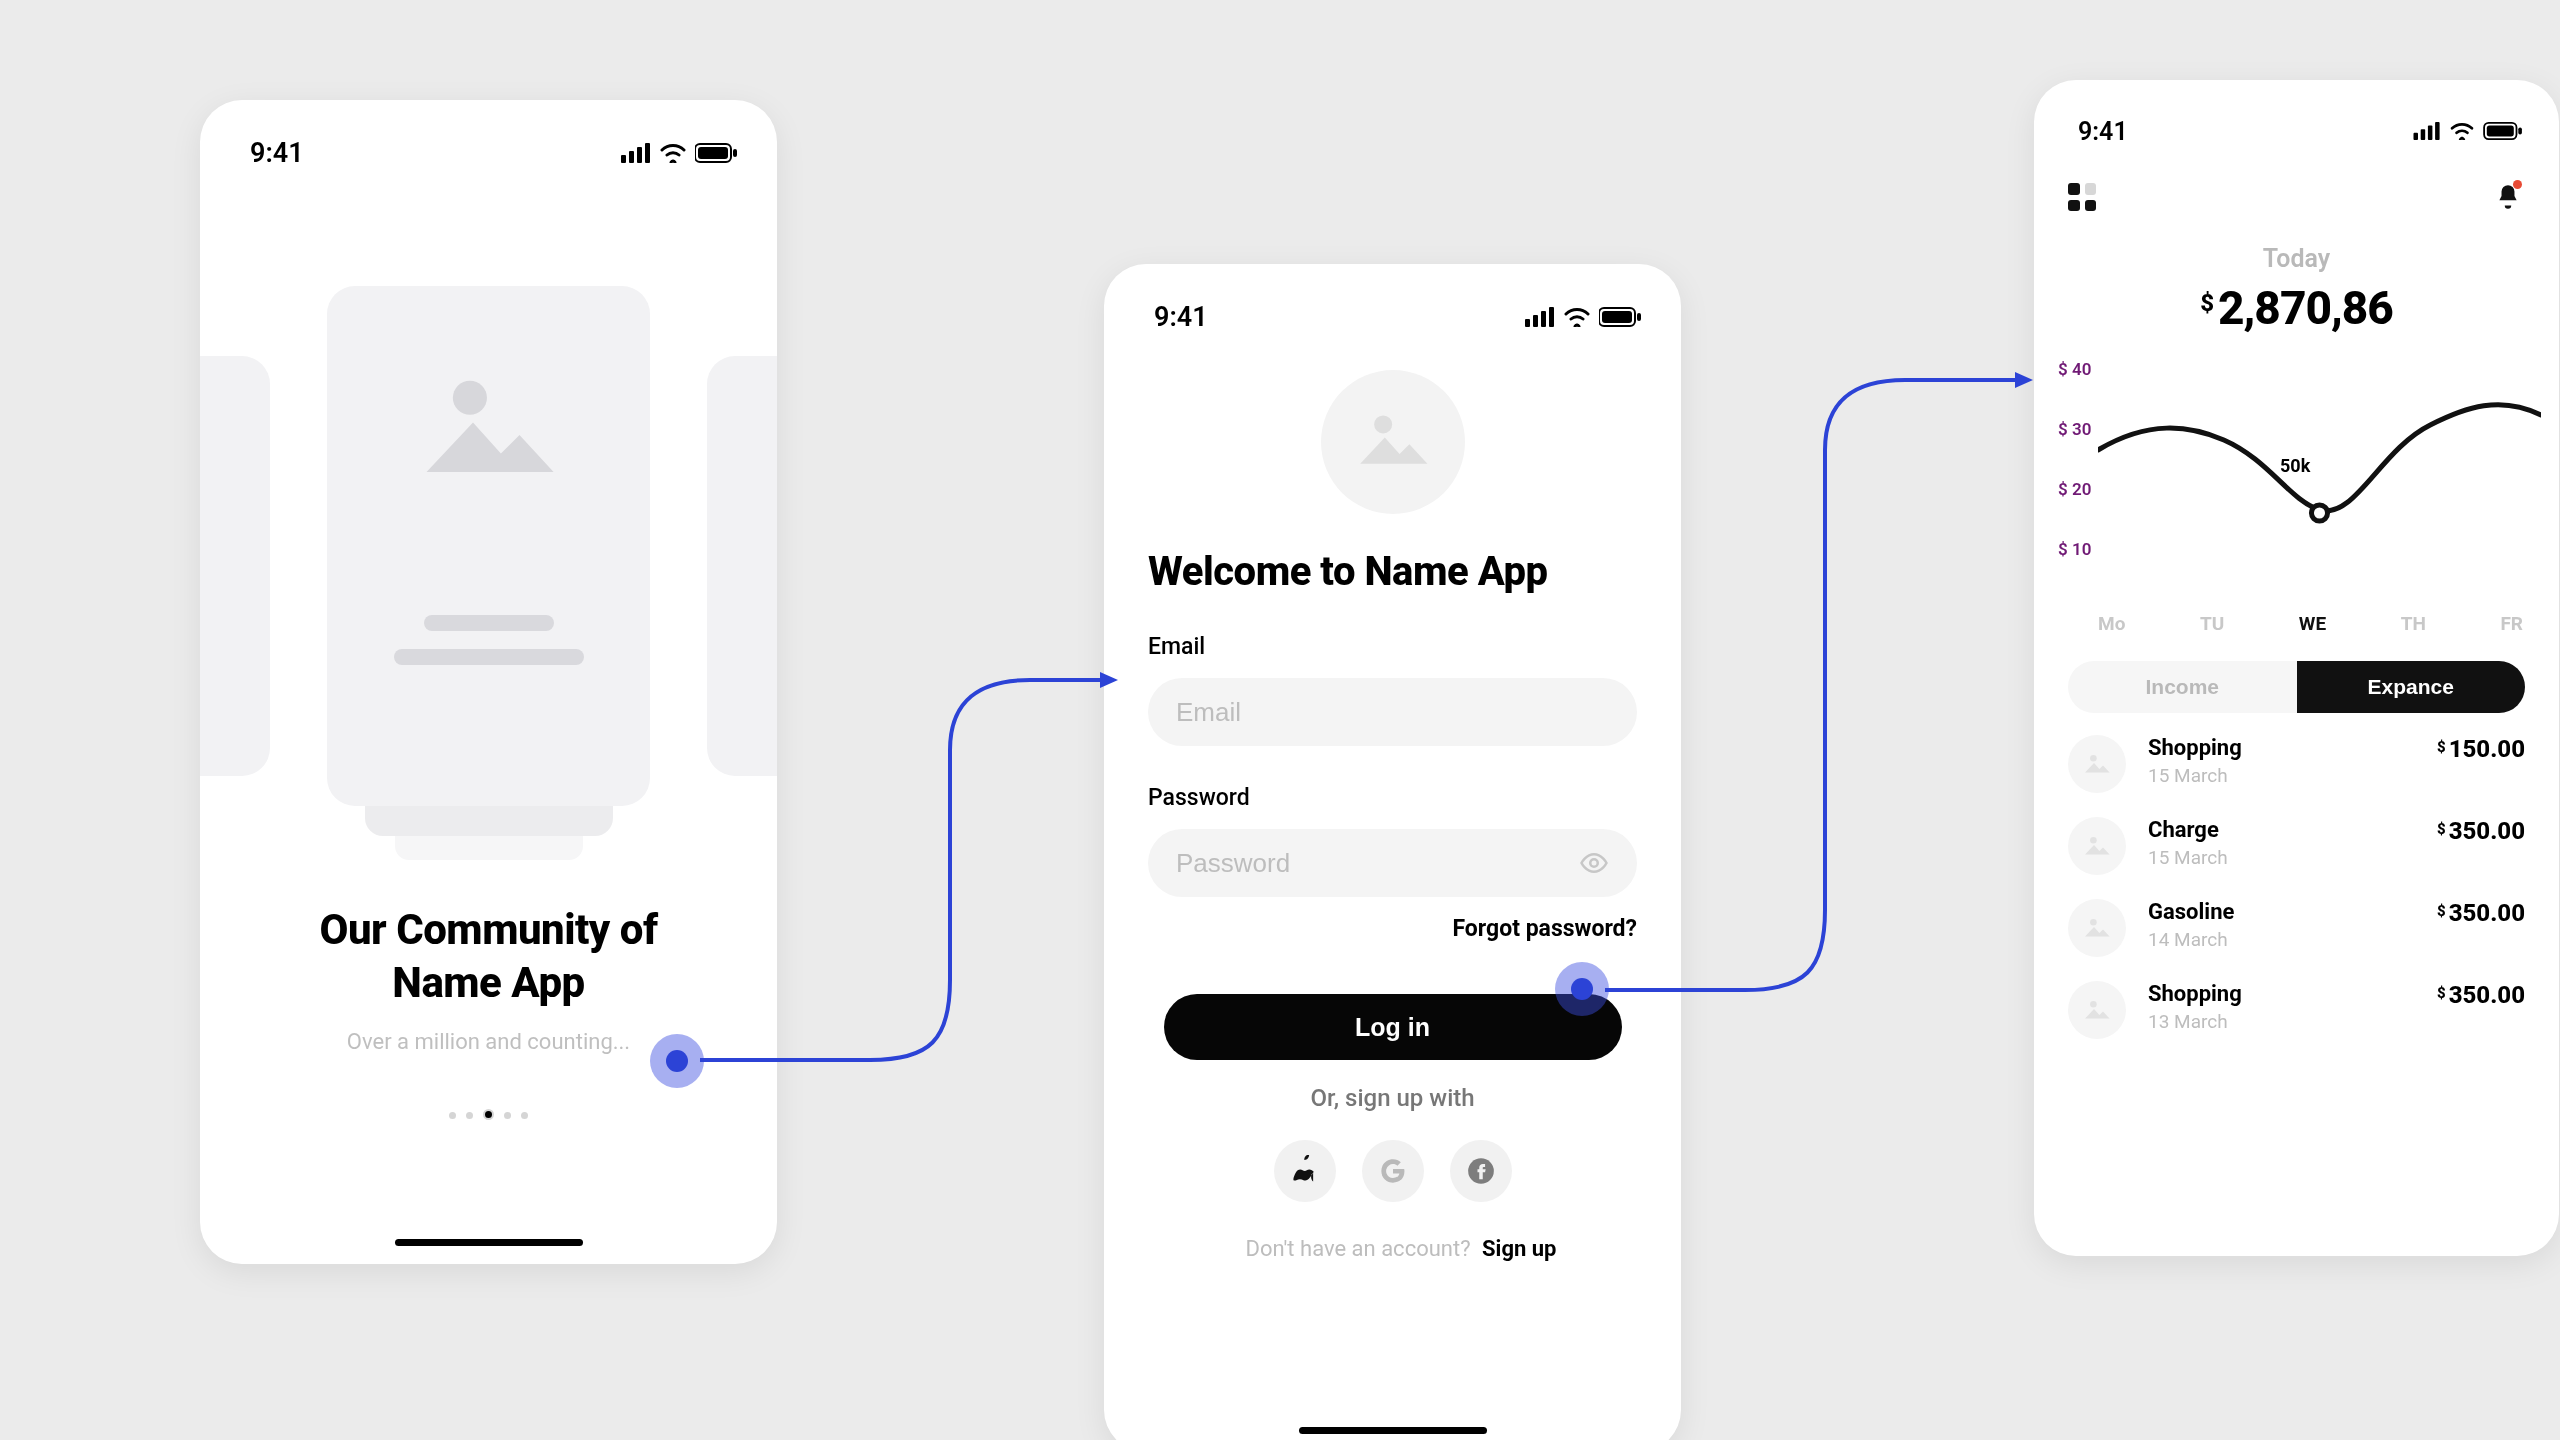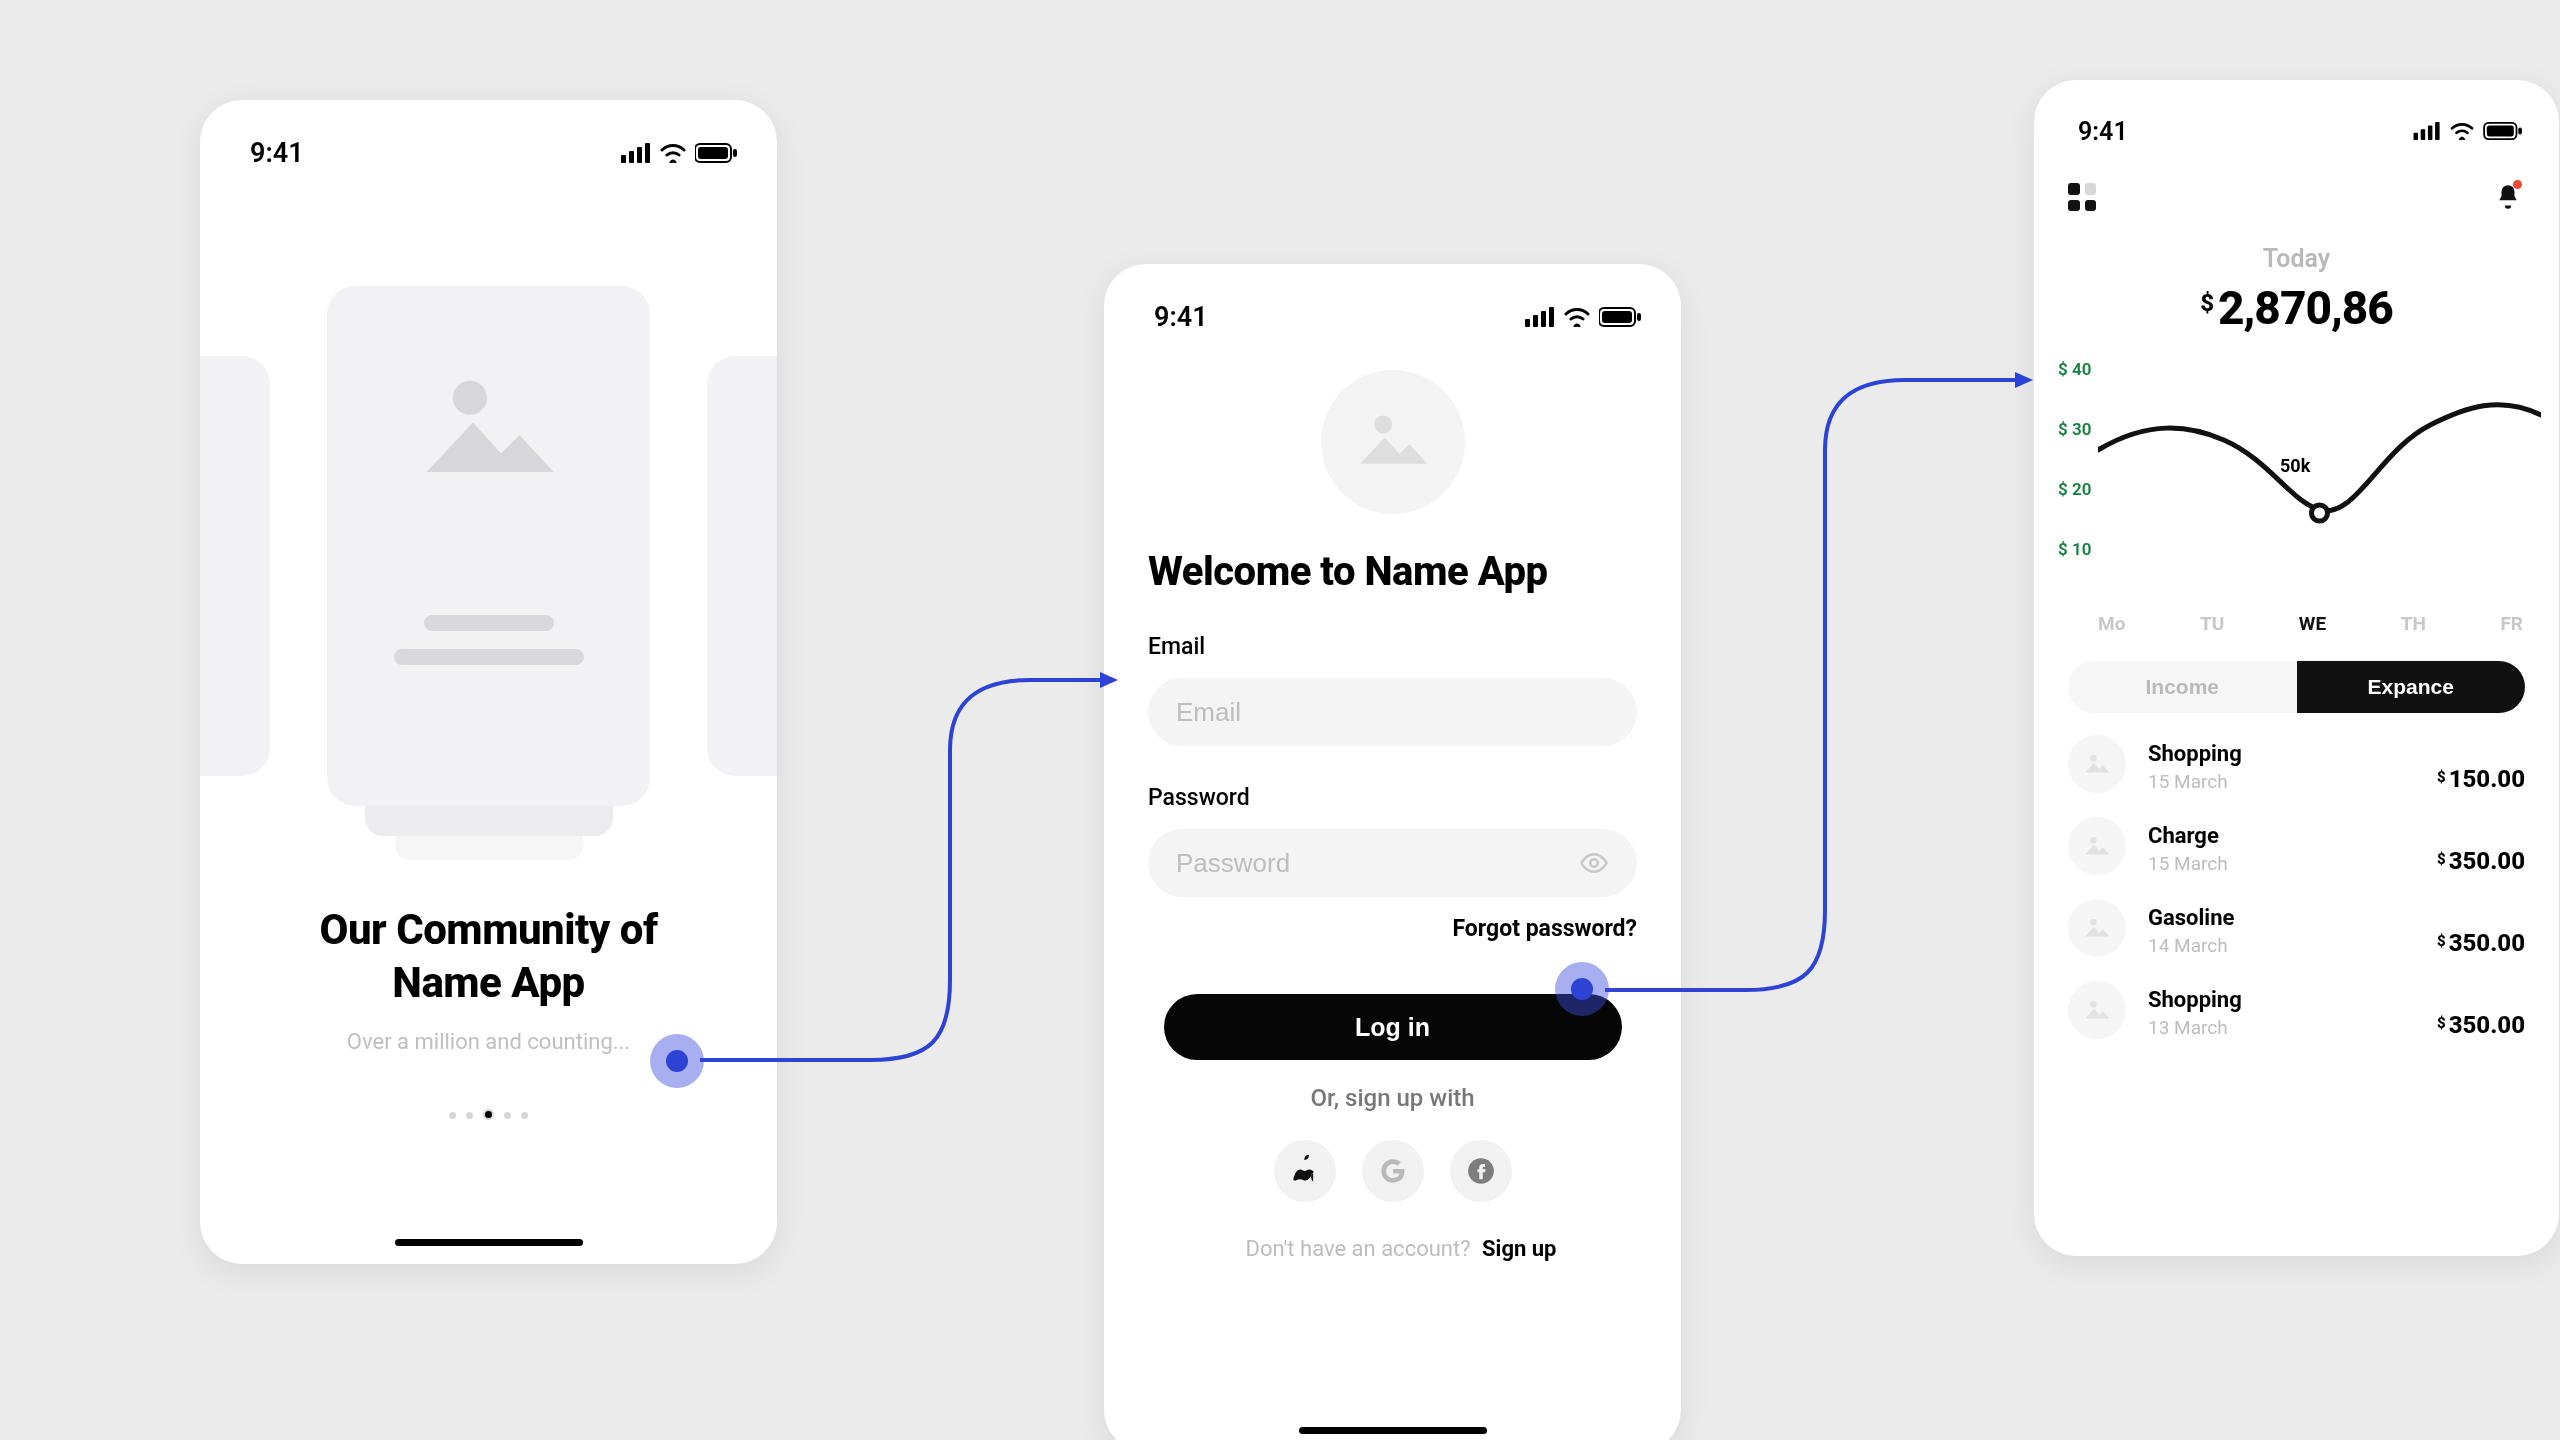--- a/index.html
+++ b/index.html
@@ -100,34 +100,34 @@
   .grid-icon span:nth-child(2){ background:#d7d7d7; }
   .bell-wrap { position:relative; width:34px; height:34px; display:flex; align-items:center; justify-content:center; }
   .bell-dot { position:absolute; top:0; right:3px; width:9px; height:9px; background:#e84b35; border-radius:50%; }
 
   .today { text-align:center; color:#b9b9b9; font-size:25px; font-weight:600; margin-top:30px; }
   .amount { text-align:center; font-weight:800; margin-top:8px; }
   .amount .cur { font-size:24px; vertical-align:top; position:relative; top:8px; margin-right:4px;}
   .amount .val { font-size:46px; letter-spacing:-1px;}
 
   .chart { position:relative; margin:20px 18px 0; height:280px; }
-  .ylab { position:absolute; left:6px; font-size:17px; color:#15803d; font-weight:600;}
+  .ylab { position:absolute; left:6px; font-size:17px; color:#701a75; font-weight:600;}
   .chart svg { position:absolute; left:46px; top:0; width:calc(100% - 46px); height:240px; }
   .chart-label { position:absolute; font-size:18px; font-weight:700; }
   .daylabels { display:flex; justify-content:space-between; position:absolute; bottom:0; left:46px; right:18px; }
   .daylabels span { font-size:19px; font-weight:700; color:#c8c8c8; }
   .daylabels span.on { color:#111; }
 
   .seg { display:flex; margin:26px 34px 0; border-radius:28px; overflow:hidden; }
   .seg button { flex:1; height:52px; border:none; font-size:21px; font-weight:700; }
   .seg .inc { background:#f6f6f6; color:#b9b9b9; }
   .seg .exp { background:#111; color:#fff; }
 
   .tx-list { margin:22px 34px 0; display:flex; flex-direction:column; gap:24px; }
-  .tx { display:flex; align-items:flex-end; }
+  .tx { display:flex; align-items:flex-start; }
   .tx-ico { width:58px; height:58px; border-radius:50%; background:#f5f5f5; display:flex; align-items:center; justify-content:center; margin-right:22px; }
   .tx-ico .img-ph { width:30px; }
   .tx-mid { flex:1; }
   .tx-title { font-size:22px; font-weight:700; }
   .tx-date { font-size:19px; color:#bdbdbd; margin-top:4px; }
   .tx-amt { font-size:24px; font-weight:800; }
   .tx-amt .cur { font-size:15px; vertical-align:top; position:relative; top:3px; margin-right:3px;}
 
   
   .hotspot {

